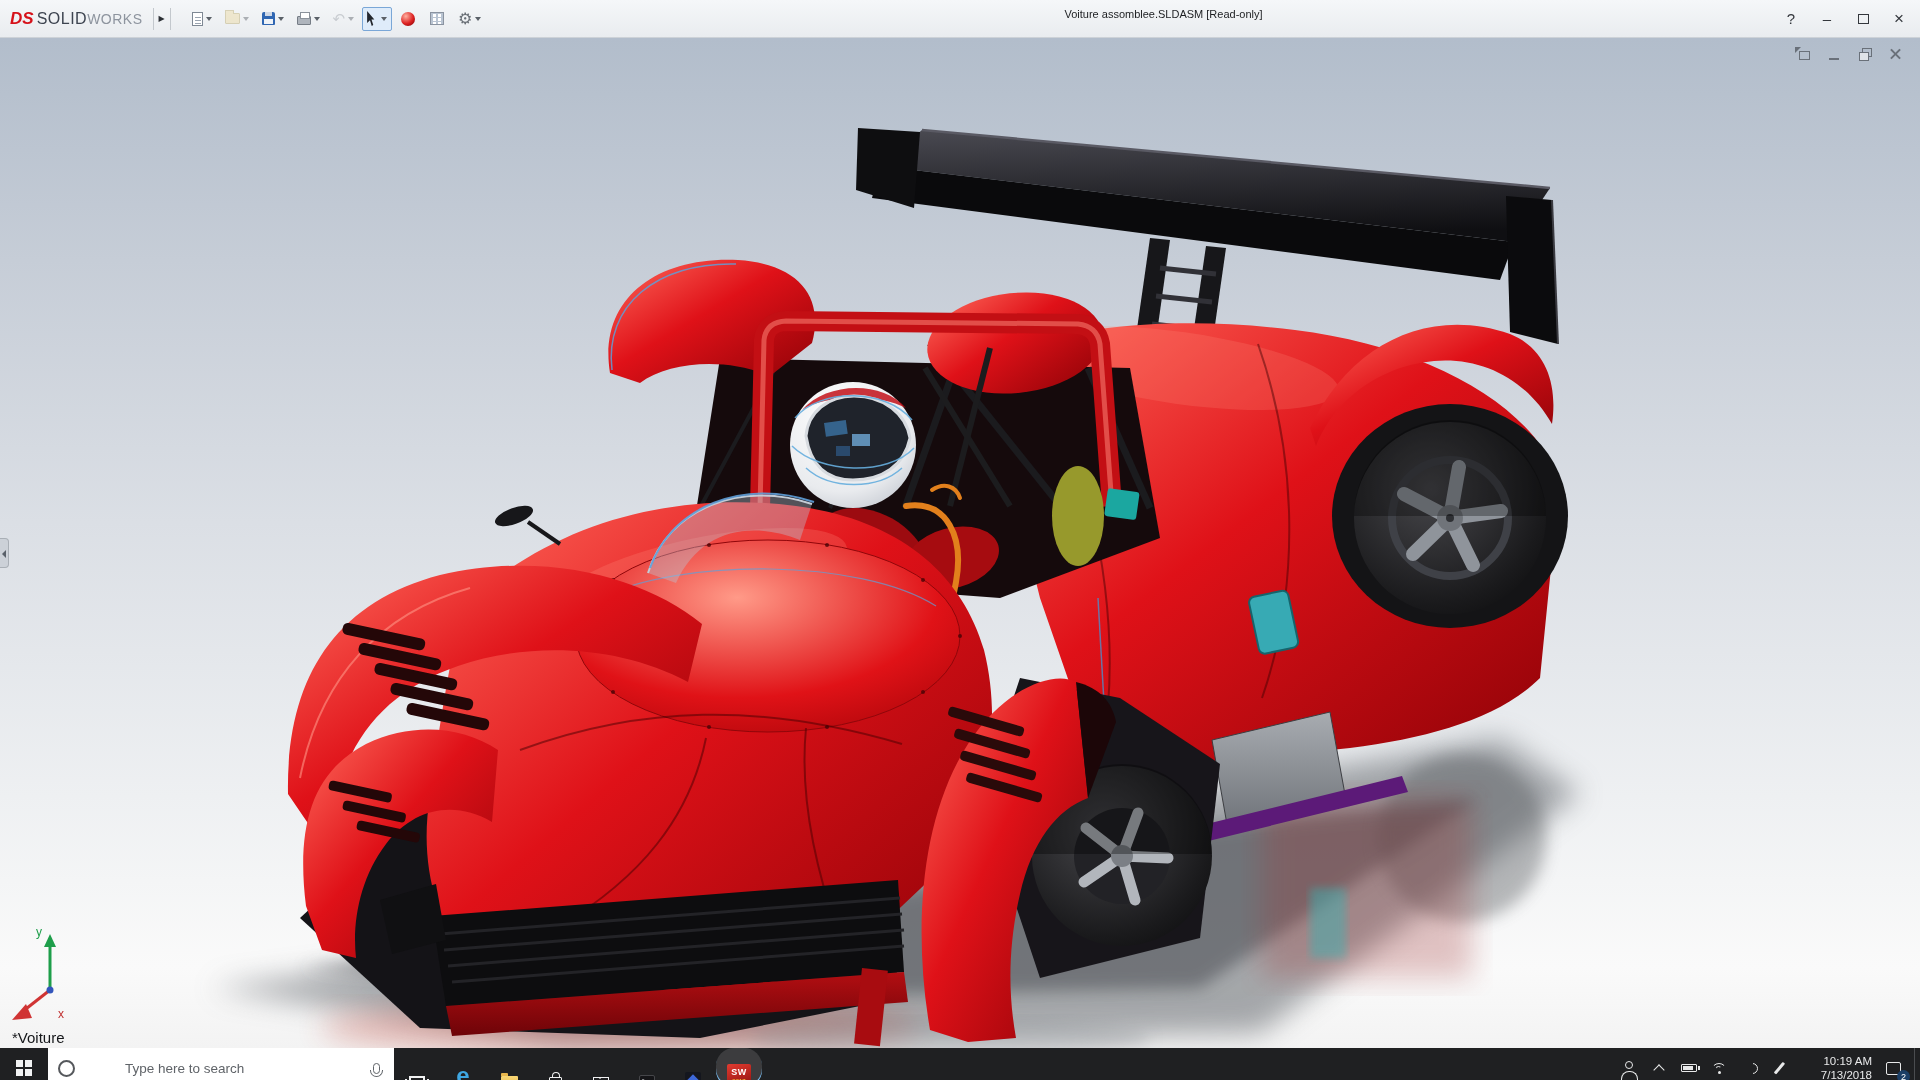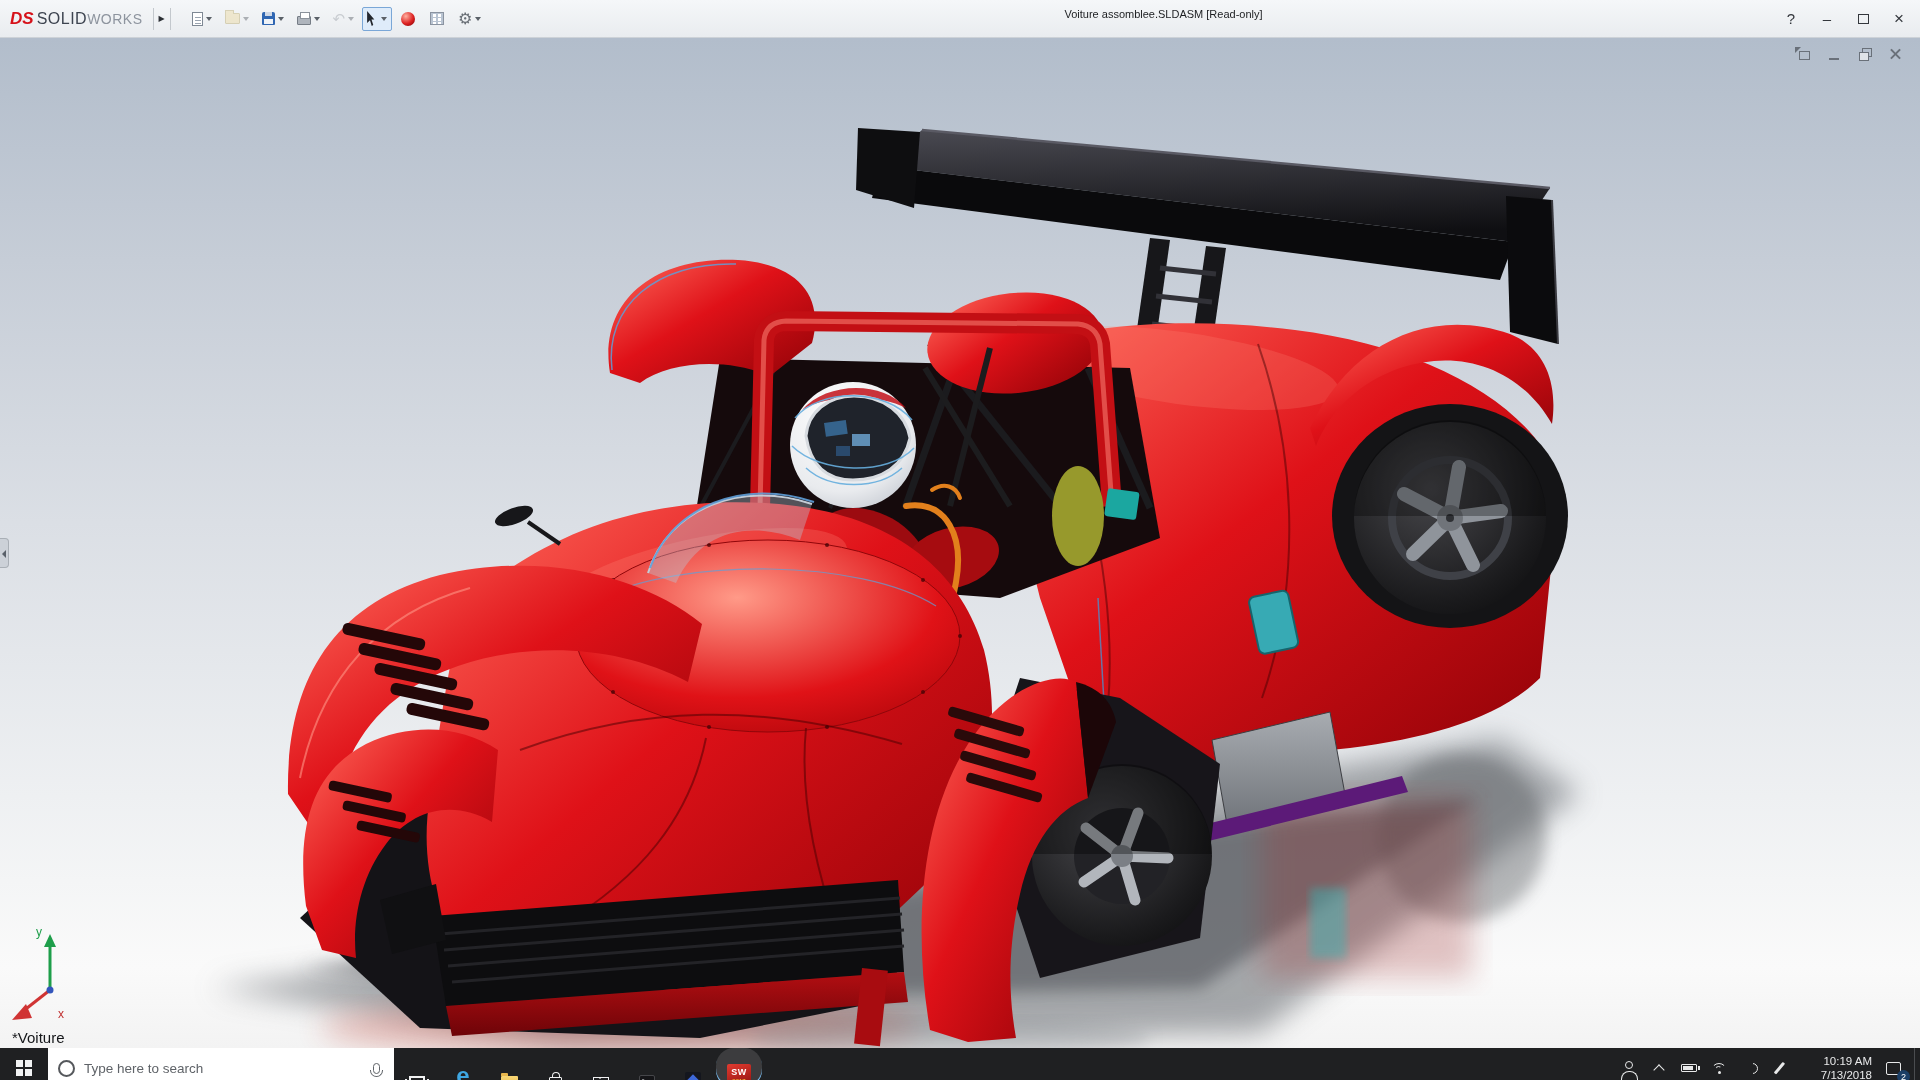--- a/index.html
+++ b/index.html
@@ -68,21 +68,21 @@
   .view-label { position:absolute; left:12px; bottom:2px; font-size:15px; color:#141619; z-index:4; }
 
   
   .taskbar { height:40px; background:#1f2022; display:flex; align-items:stretch; color:#e8e9ea; position:relative; z-index:10; }
   .tb-start { width:48px; display:flex; align-items:center; justify-content:center; cursor:pointer; }
   .i-winlogo { width:16px; height:16px; position:relative; }
   .i-winlogo::before { content:""; position:absolute; left:0; top:0; width:7px; height:7px; background:#f2f3f4;
     box-shadow:9px 0 0 #f2f3f4, 0 9px 0 #f2f3f4, 9px 9px 0 #f2f3f4; }
   .tb-search { width:346px; background:#fff; display:flex; align-items:center; gap:9px; padding:0 10px; cursor:text; }
   .i-cortana { width:17px; height:17px; border-radius:50%; border:2px solid #55585c; flex:none; }
-  .tb-search input { border:none; outline:none; flex:1; font-size:13.5px; color:#ec4899; background:transparent; font-family:inherit; }
+  .tb-search input { border:none; outline:none; flex:1; font-size:13.5px; color:#ec4899; background:transparent; font-family:inherit;margin-left:41px; }
   .tb-search input::placeholder { color:#5f6368; }
   .i-mic { width:7px; height:11px; border:1.5px solid #5f6368; border-radius:4px; position:relative; flex:none; margin-right:4px; }
   .i-mic::after { content:""; position:absolute; left:-4px; top:6px; width:11px; height:6px; border:1.5px solid #5f6368; border-top:none; border-radius:0 0 7px 7px; }
 
   .tb-btn { width:46px; display:flex; align-items:flex-end; justify-content:center; cursor:pointer; position:relative;border-radius:18px; }
   .tb-btn.active { background:rgba(255,255,255,.13); box-shadow:inset 0 -2px 0 #76b9ed; }
 
   .i-taskview { width:16px; height:12px; border:2px solid #f0f1f2; position:relative; }
   .i-taskview::before { content:""; position:absolute; left:-6px; top:1px; width:2px; height:6px; background:#f0f1f2; }
   .i-taskview::after { content:""; position:absolute; right:-6px; top:1px; width:2px; height:6px; background:#f0f1f2; }

